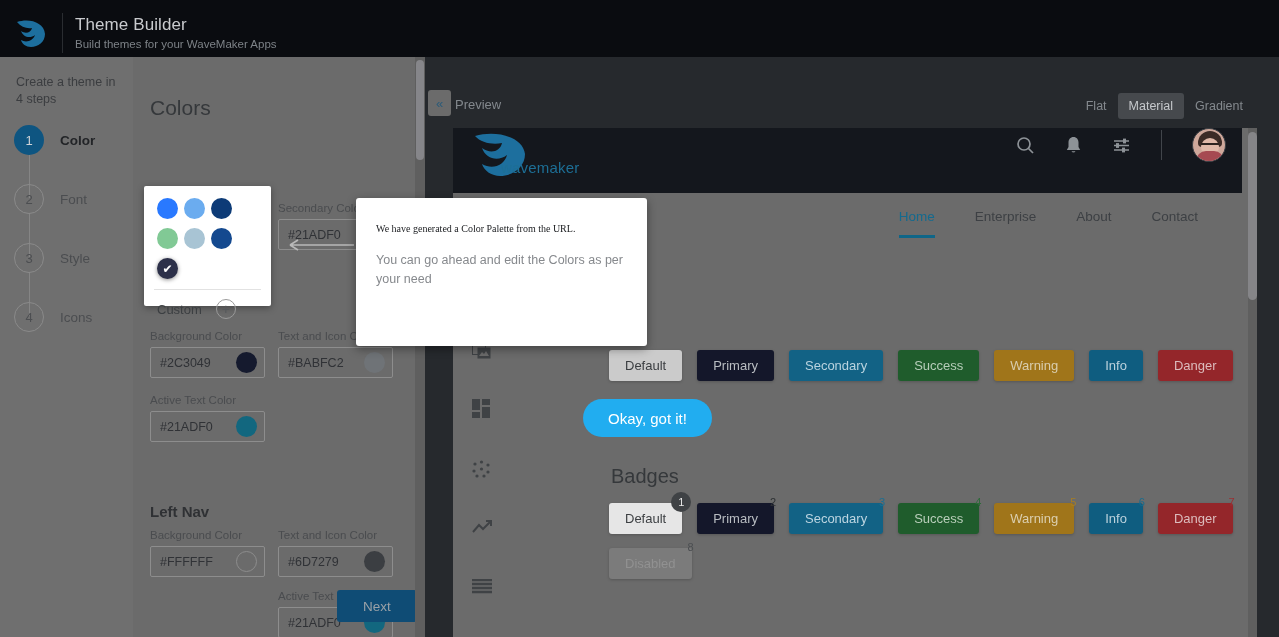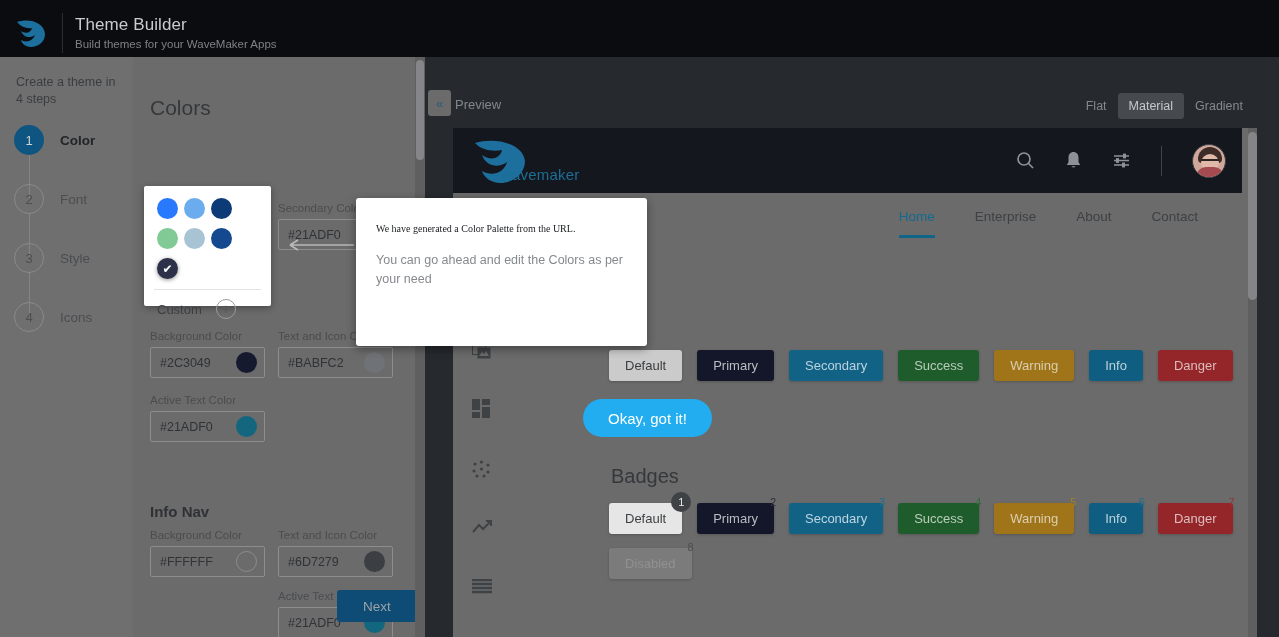--- a/index.html
+++ b/index.html
@@ -118,21 +118,21 @@
   .style-tabs { position: absolute; right: 25px; top: 93px; display: flex; align-items: center; }
   .style-tab { font-size: 12.5px; color: #84898e; padding: 6px 11px; border-radius: 3px; }
   .style-tab.active { background: #46494d; color: #c6c9cc; }
 
   .preview-frame {
     position: absolute; left: 453px; top: 128px; width: 795px; height: 509px;
     background: #6b6b6b; overflow: hidden;
   }
   .pv-header {
     position: absolute; left: 0; top: 0; width: 795px; height: 65px;
-    background: #14171d; display: flex; align-items: center;
+    background: #14171d; display: flex; align-items: flex-start;
   }
   .pv-logo { margin-left: 18px; display: flex; align-items: flex-end; }
   .pv-brand { font-size: 15px; color: #1d6f96; margin-left: -30px; margin-bottom: 4px; letter-spacing: .2px; }
   .pv-hdr-icons { margin-left: auto; display: flex; align-items: center; gap: 30px; padding-right: 22px; }
   .pv-ico { color: #8d9297; display: flex; }
   .pv-divider { width: 1px; height: 30px; background: #41454b; }
   .avatar {
     width: 34px; height: 34px; border-radius: 50%; overflow: hidden;
     background: #cfa89b; display: block; position: relative; border: 1px solid #3a3e44;
   }
@@ -265,21 +265,21 @@
       </div>
 
       <div class="field" style="left:17px; top:330px;">
         <span class="field-label">Active Text Color</span>
         <div class="field-box">
           <span class="field-val">#21ADF0</span>
           <span class="swatch" style="background:#12677f"></span>
         </div>
       </div>
 
-      <div class="sub-h" style="top:439px;">Info Nav</div>
+      <div class="sub-h" style="top:439px;">Left Nav</div>
 
       <div class="field" style="left:17px; top:465px;">
         <span class="field-label">Background Color</span>
         <div class="field-box">
           <span class="field-val">#FFFFFF</span>
           <span class="swatch ring" style="background:#6b6b6b"></span>
         </div>
       </div>
 
       <div class="field" style="left:145px; top:465px;">

